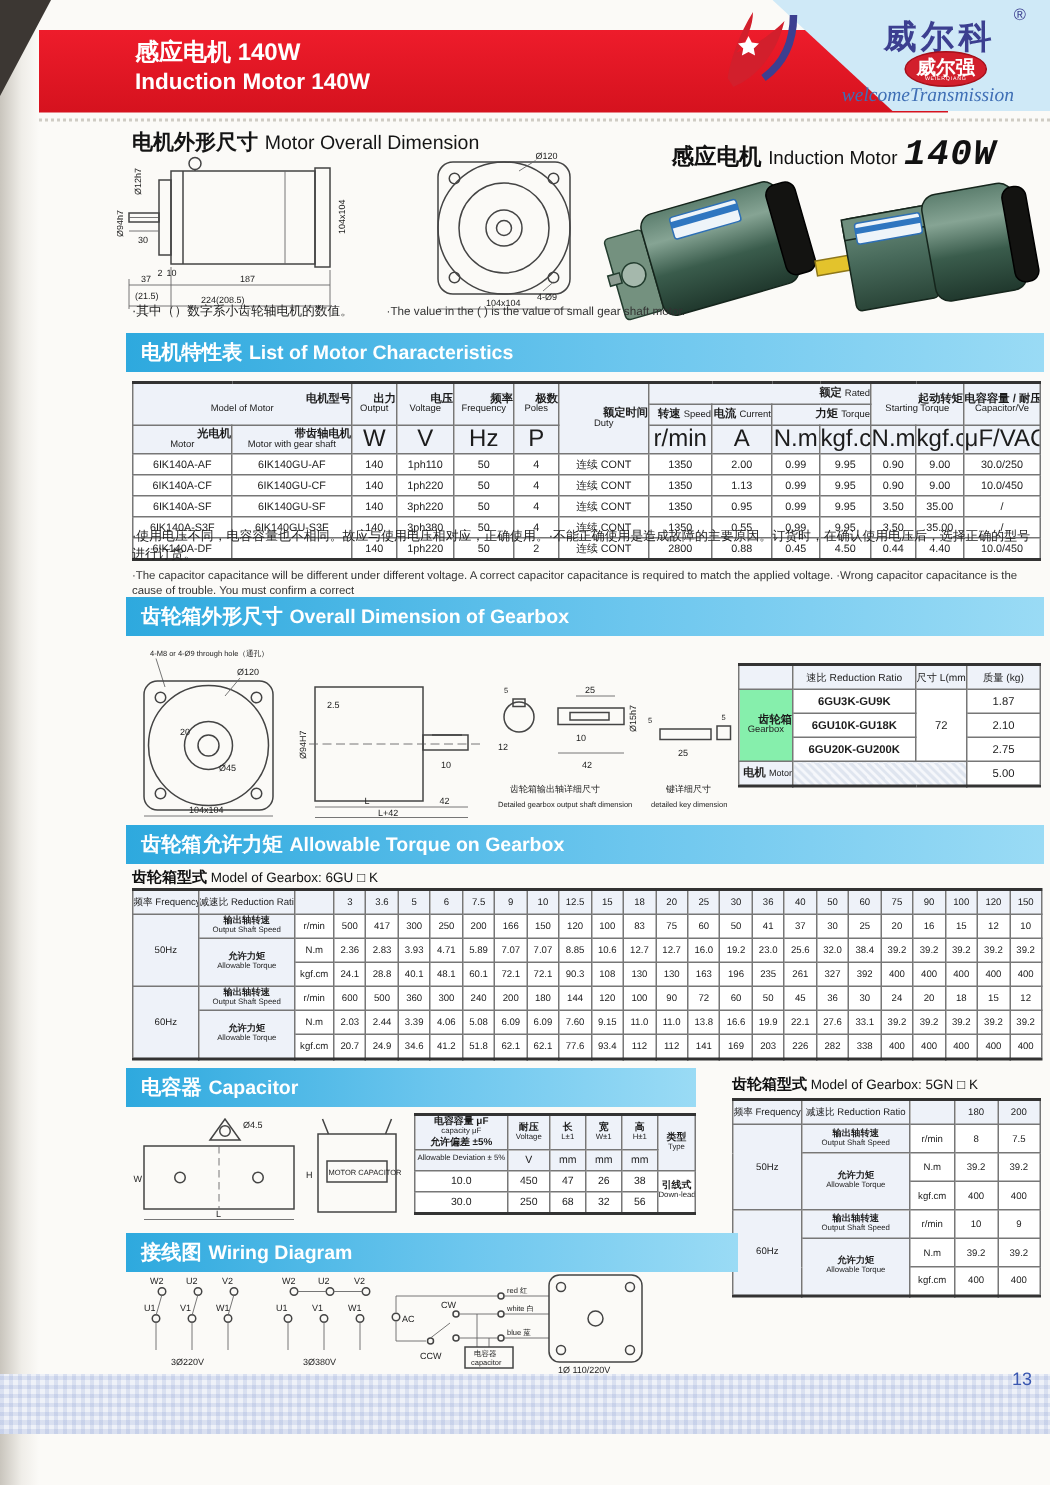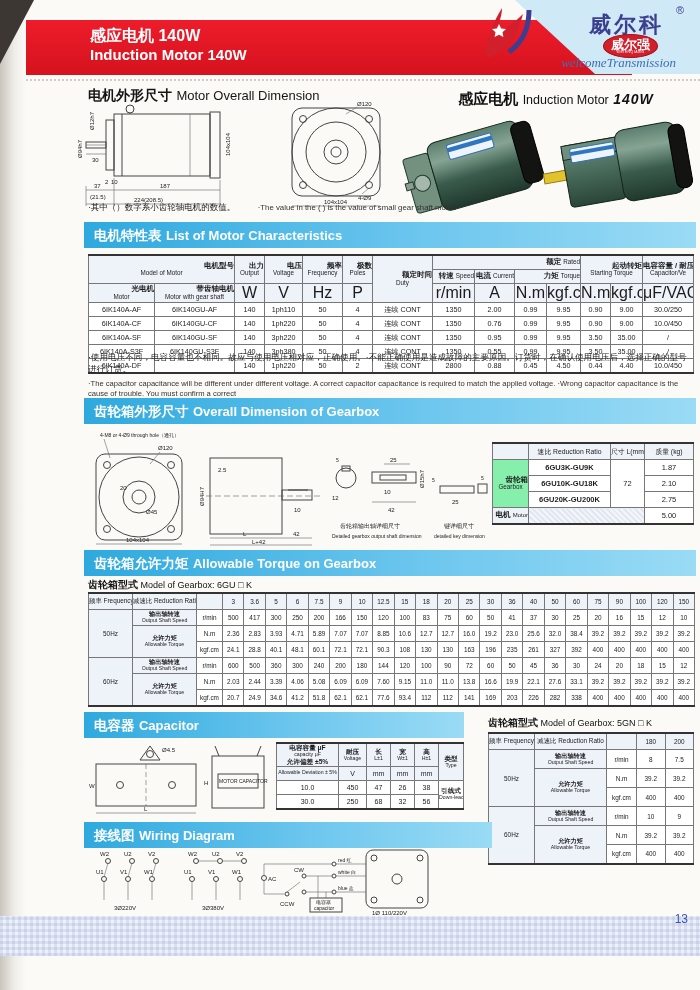--- a/index.html
+++ b/index.html
@@ -70,21 +70,21 @@
   .dim{font-size:6px;}
   .dim5{font-size:5px;}
   .cap7{font-size:6px;}
   .cap5{font-size:5px;fill:#333;}
   line,path.l,rect.l,circle.l{stroke:#444;fill:none;stroke-width:1;}
   .thin{stroke:#666;stroke-width:.6;}
   
   .prod{position:absolute;left:420px;top:90px;width:272px;text-align:center;color:#111;}
   .prod .cn{font-size:15px;font-weight:bold;}
   .prod .en{font-size:12.5px;}
-  .prod .pw{font-size:14px;font-weight:bold;font-style:italic;letter-spacing:1px;}
+  .prod .pw{font-size:24px;font-weight:bold;font-style:italic;letter-spacing:1px;font-family:Liberation Mono, monospace;}
   
   .strip{position:absolute;left:0;top:916px;width:700px;height:40px;
     background:
      repeating-linear-gradient(90deg,rgba(110,135,200,.16) 0 3px,rgba(255,255,255,0) 3px 6px),
      repeating-linear-gradient(0deg,rgba(110,135,200,.16) 0 3px,rgba(255,255,255,0) 3px 6px),
      #eef1f8;}
   .pagenum{position:absolute;right:12px;top:912px;font-size:12px;color:#3a57b0;}
 </style>
 </head>
 <body>
@@ -331,21 +331,21 @@
           </tr>
           <tr>
             <td>6IK140A-CF</td>
             <td>6IK140GU-CF</td>
             <td>140</td>
             <td>1ph220</td>
             <td>50</td>
             <td>4</td>
             <td>连续 CONT</td>
             <td>1350</td>
-            <td>0.76</td>
+            <td>1.13</td>
             <td>0.99</td>
             <td>9.95</td>
             <td>0.90</td>
             <td>9.00</td>
             <td>10.0/450</td>
           </tr>
           <tr>
             <td>6IK140A-SF</td>
             <td>6IK140GU-SF</td>
             <td>140</td>

